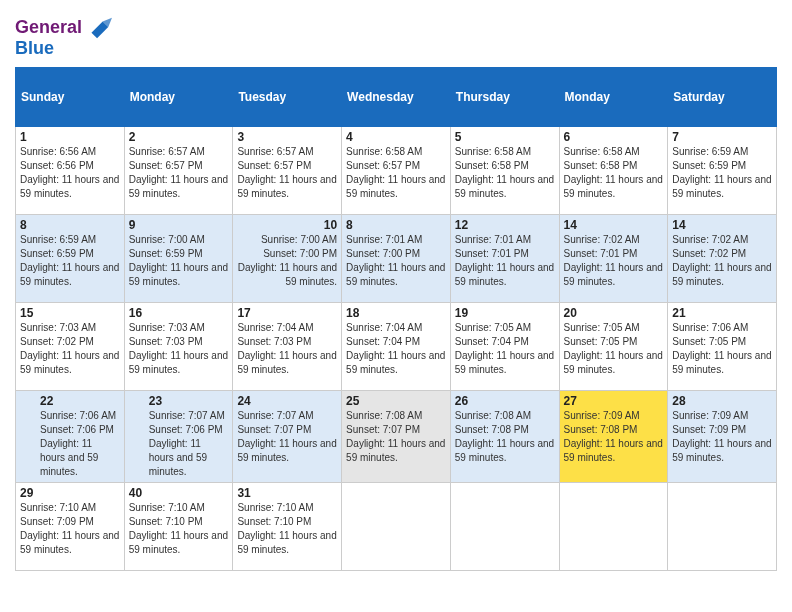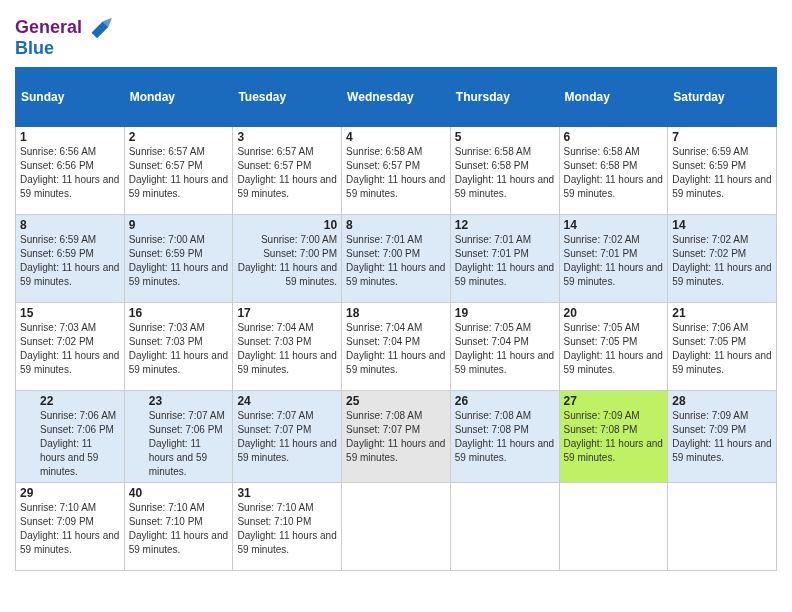--- a/index.html
+++ b/index.html
@@ -241,21 +241,21 @@
             <div class="day-detail">Sunrise: 7:07 AM<br>Sunset: 7:07 PM<br>Daylight: 11 hours and 59 minutes.</div>
           </td>
           <td style="background: #e5e5e5;">
             <span class="day-num">25</span>
             <div class="day-detail">Sunrise: 7:08 AM<br>Sunset: 7:07 PM<br>Daylight: 11 hours and 59 minutes.</div>
           </td>
           <td style="background: rgb(220, 233, 247);">
             <span class="day-num">26</span>
             <div class="day-detail">Sunrise: 7:08 AM<br>Sunset: 7:08 PM<br>Daylight: 11 hours and 59 minutes.</div>
           </td>
-          <td style="background: #bef264; margin-top: 12px;">
+          <td style="background: #fde047; margin-top: 12px;">
             <span class="day-num">27</span>
             <div class="day-detail">Sunrise: 7:09 AM<br>Sunset: 7:08 PM<br>Daylight: 11 hours and 59 minutes.</div>
           </td>
           <td style="background: rgb(220, 233, 247);">
             <span class="day-num">28</span>
             <div class="day-detail">Sunrise: 7:09 AM<br>Sunset: 7:09 PM<br>Daylight: 11 hours and 59 minutes.</div>
           </td>
         </tr>
         <tr>
           <td>

